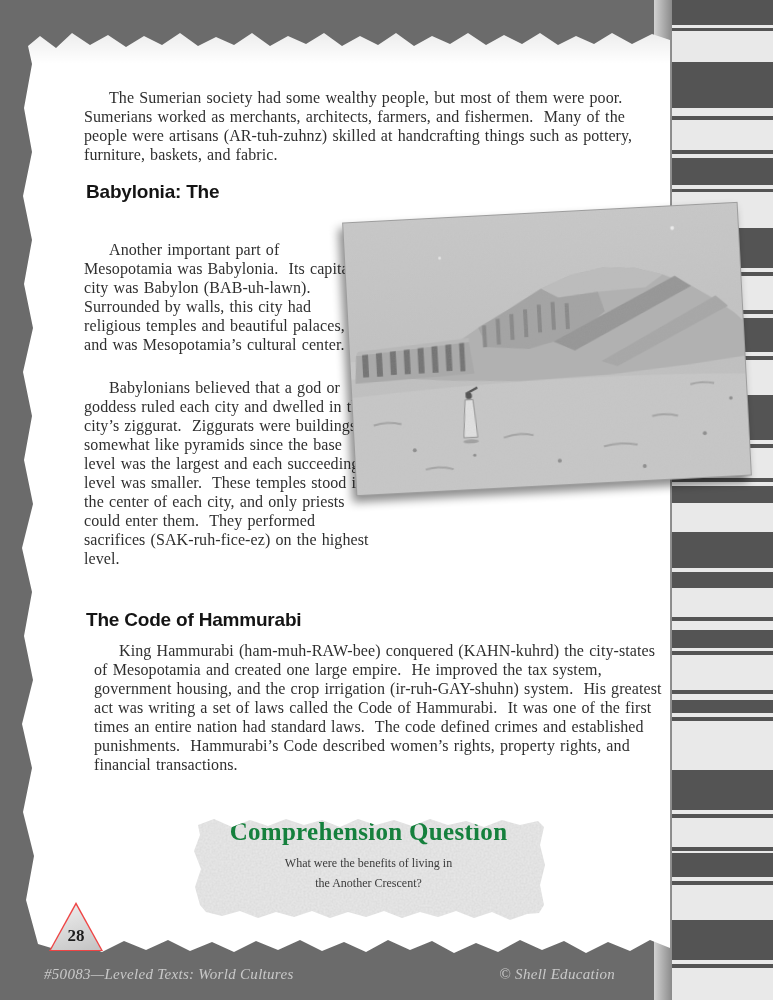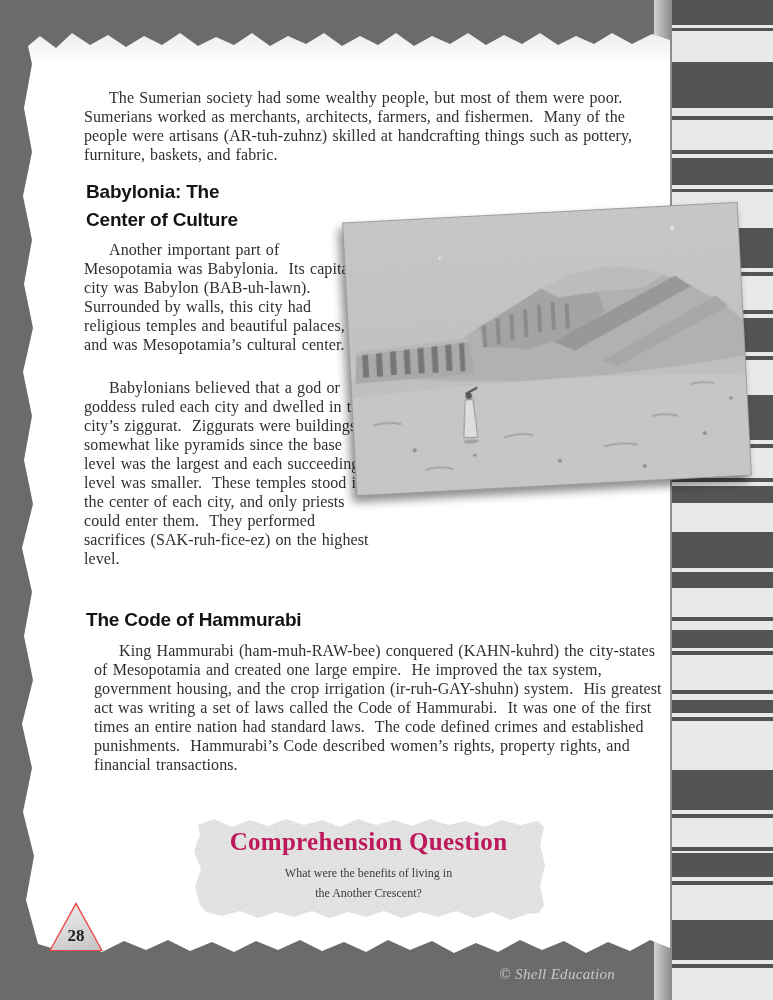--- a/index.html
+++ b/index.html
@@ -94,22 +94,22 @@
       6px 10px,22px 4px,40px 12px,58px 5px,76px 11px,94px 4px,112px 10px,130px 5px,148px 12px,
       166px 4px,184px 10px,202px 5px,220px 11px,238px 4px,256px 10px,274px 6px,292px 12px,
       310px 5px,328px 10px,346px 6px,352px 12px,348px 30px,353px 50px,348px 70px,352px 90px,
       347px 98px,335px 99px,318px 105px,300px 97px,282px 103px,264px 96px,246px 102px,228px 97px,
       210px 103px,192px 96px,174px 102px,156px 97px,138px 103px,120px 96px,102px 102px,84px 97px,
       66px 103px,48px 96px,30px 101px,14px 97px,8px 90px,3px 72px,9px 54px,2px 36px,8px 20px);
     text-align:center;
   }
   .compbox .noise { position:absolute; inset:0; }
   .comp-title {
-    position:relative; margin-top:13px; font-family:"Liberation Serif", serif; font-weight:bold;
-    font-size:25px; color:#be185d; letter-spacing:0.3px;
+    position:relative; margin-top:3px; font-family:"Liberation Serif", serif; font-weight:bold;
+    font-size:25px; color:#15803d; letter-spacing:0.3px;
   }
   .comp-q {
     position:relative; margin-top:7px; font-size:12px; line-height:20px; color:#3a3a3a;
   }
 
   
   .tri-outer {
     position:absolute; left:49px; top:902px; width:54px; height:49px; z-index:5;
     clip-path:polygon(50% 0, 0 100%, 100% 100%); background:#ef4444;
     filter:drop-shadow(1px 2px 2px rgba(0,0,0,0.35));
@@ -139,21 +139,20 @@
 <div class="canvas">
 
   <div class="stripes"></div>
   <div class="spine"></div>
 
   <div class="page">
     <p class="para" id="intro">The Sumerian society had some wealthy people, but most of them were poor.  Sumerians worked as merchants, architects, farmers, and fishermen.  Many of the people were artisans (AR-tuh-zuhnz) skilled at handcrafting things such as pottery, furniture, baskets, and fabric.</p>
 
     <h2 class="heading" id="head1">
         <span>Babylonia: The</span>
-        <span>Center of Culture</span>
       </h2>
 
     <p class="para" id="para-a">Another important part of Mesopotamia was Babylonia.  Its capital city was Babylon (BAB-uh-lawn).  Surrounded by walls, this city had religious temples and beautiful palaces, and was Mesopotamia’s cultural center.</p>
     <p class="para" id="para-b">Babylonians believed that a god or goddess ruled each city and dwelled in the city’s ziggurat.  Ziggurats were buildings somewhat like pyramids since the base level was the largest and each succeeding level was smaller.  These temples stood in the center of each city, and only priests could enter them.  They performed sacrifices (SAK-ruh-fice-ez) on the highest level.</p>
 
     <h2 class="heading" id="head2">The Code of Hammurabi</h2>
     <p class="para" id="para-c">King Hammurabi (ham-muh-RAW-bee) conquered (KAHN-kuhrd) the city-states of Mesopotamia and created one large empire.  He improved the tax system, government housing, and the crop irrigation (ir-ruh-GAY-shuhn) system.  His greatest act was writing a set of laws called the Code of Hammurabi.  It was one of the first times an entire nation had standard laws.  The code defined crimes and established punishments.  Hammurabi’s Code described women’s rights, property rights, and financial transactions.</p>
   </div>
 
   <div class="photo">
@@ -245,15 +244,16 @@
       <span>the Another Crescent?</span>
     </div>
   </div>
 
   <div class="tri-outer">
     <div class="tri-inner">
       <span>28</span>
     </div>
   </div>
 
+  <div class="footer-left">#50083—Leveled Texts: World Cultures</div>
   <div class="footer-right">© Shell Education</div>
 
 </div>
 
 </body></html>

